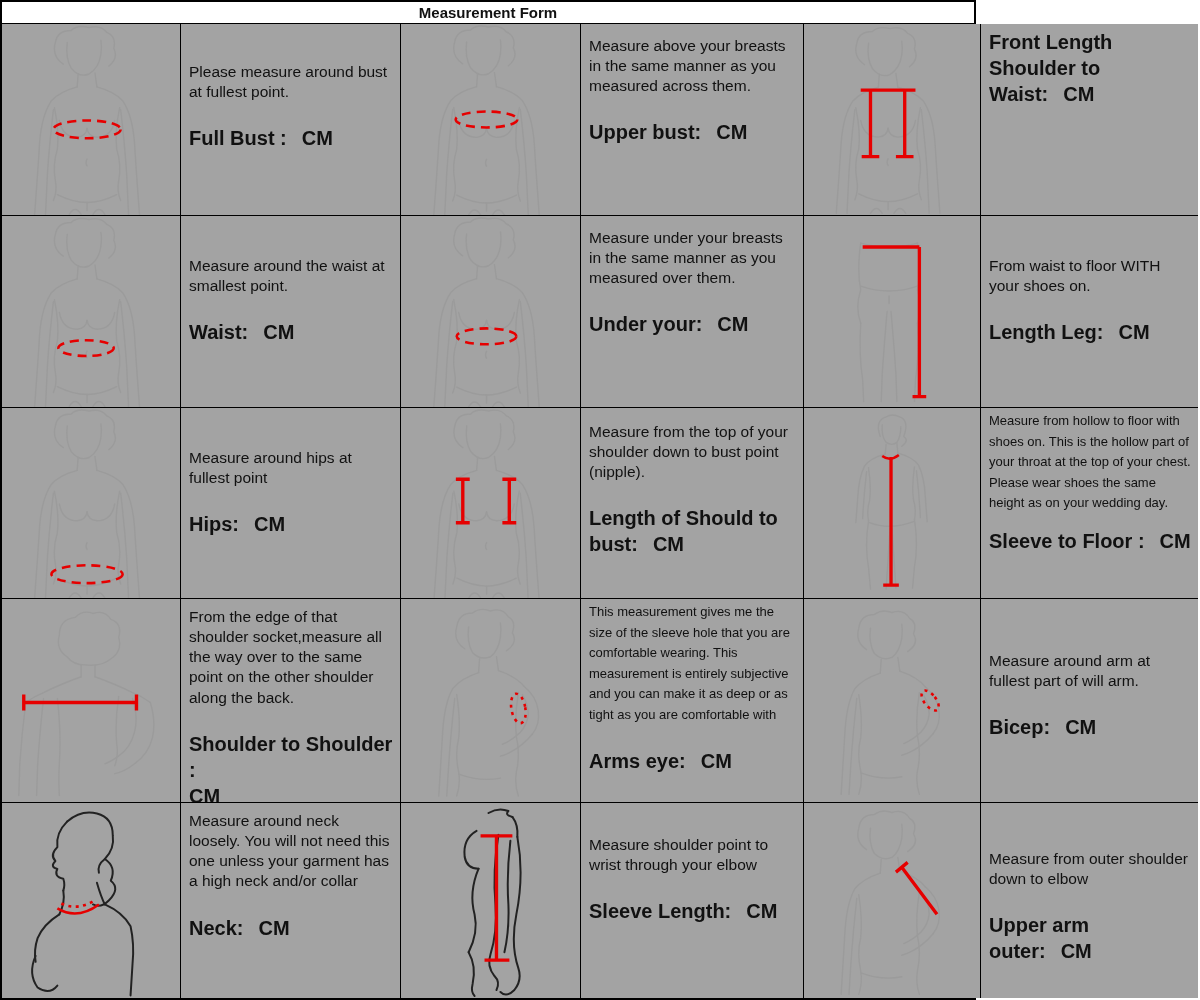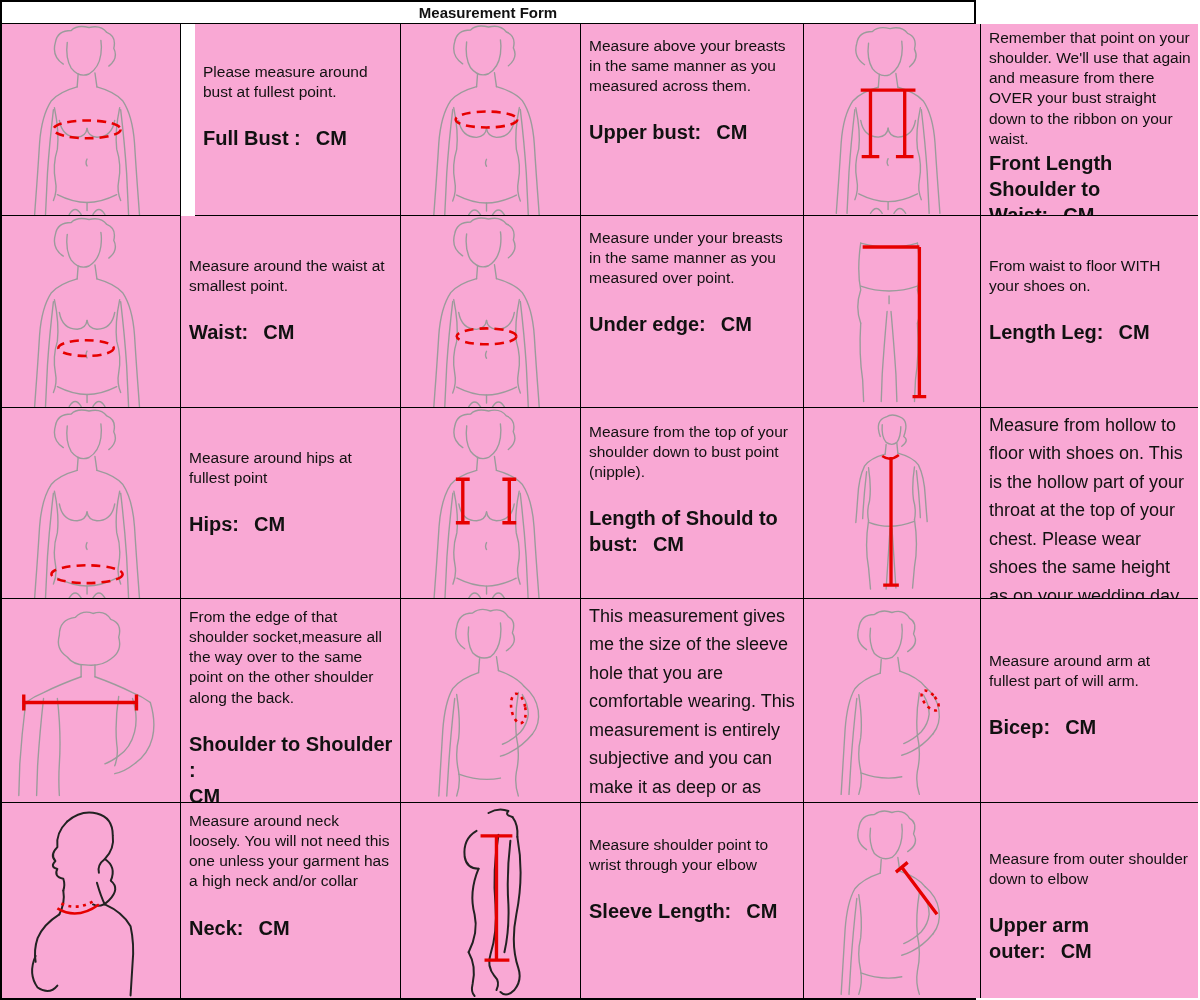--- a/index.html
+++ b/index.html
@@ -1,39 +1,39 @@
 <!DOCTYPE html>
 <html><head>
 <meta charset="utf-8">
 <style>
   * { box-sizing: border-box; margin: 0; padding: 0; }
   html,body { background:#fff; }
   body { font-family: "Liberation Sans", "DejaVu Sans", sans-serif; color:#111; }
   .form { width:976px; height:1000px; border:2px solid #000; background:#fff; display:flex; flex-direction:column; }
   .title-bar { height:22px; border-bottom:1px solid #000; text-align:center; font-weight:bold; font-size:15px; line-height:21px; }
   .grid { display:grid; grid-template-columns:179px 220px 180px 223px 177px 217px; grid-template-rows:192px 192px 191px 204px 195px; }
-  .cell { border-right:1px solid #000; border-bottom:1px solid #000; overflow:hidden; background:#f9a8d4; }
+  .cell { border-right:1px solid #000; border-bottom:1px solid #000; overflow:hidden; background:#a3a3a3; }
   .cell:nth-child(6n) { border-right:none; }
   .cell:nth-child(n+25) { border-bottom:none; }
   .img { display:flex; align-items:center; justify-content:center; }
   .fig { width:100%; height:100%; display:block; }
   .txt { padding:4px 6px 2px 8px; font-size:15.5px; line-height:1.3; }
   .desc { white-space:pre-line; }
   .labelline { font-weight:bold; font-size:20px; margin-top:23px; }
   .unit { margin-left:15px; }
   .gap0 .labelline { margin-top:1px; }
   .gap-sm .labelline { margin-top:14px; }
-  .small .desc { font-size:18px; line-height:1.58; }
+  .small .desc { font-size:13px; line-height:1.58; }
   .small { padding-top:3px; }
   .break-unit .unit { display:block; margin-left:0; }
   .pt8  { padding-top:8px; }
   .pt12 { padding-top:12px; }
   .pt14 { padding-top:14px; }
   .pt32 { padding-top:32px; }
-  .pt38 { padding-top:38px;margin-left:14px; }
+  .pt38 { padding-top:38px; }
   .pt40 { padding-top:40px; }
   .pt46 { padding-top:46px; }
   .pt52 { padding-top:52px; }
   .sketch { fill:none; stroke:#9b9b9b; stroke-width:1.4; stroke-linecap:round; stroke-linejoin:round; }
   .redline { fill:none; stroke:#e60000; stroke-width:2.6; stroke-linecap:butt; }
   .dashed { stroke-dasharray:9 6; }
   .dotted { stroke-dasharray:3 4.5; }
   .thick { stroke-width:3.4; }
 </style>
 </head>
@@ -154,43 +154,42 @@
       <p class="desc">Measure above your breasts in the same manner as you measured across them.</p>
       <p class="labelline"><span>Upper bust:</span><span class="unit">CM</span></p>
     </div>
     <div class="cell img">
       <svg class="fig" viewBox="0 0 180 192">
           <use href="#torso-front"></use>
           <path class="redline thick" d="M58,66 L114,66 M68,66 L68,134 M103,66 L103,134 M59,134 L77,134 M94,134 L112,134"></path>
         </svg>
     </div>
     <div class="cell txt gap0">
-      <p class="desc">Remember that point on your shoulder. We'll use that again and measure from there OVER your bust straight down to the ribbon on your waist.</p>
       <p class="labelline"><span>Front Length Shoulder to Waist:</span><span class="unit">CM</span></p>
     </div>
 
     <div class="cell img">
       <svg class="fig" viewBox="0 0 180 192">
           <use href="#torso-front"></use>
           <ellipse class="redline dashed" cx="85" cy="133" rx="28" ry="8"></ellipse>
         </svg>
     </div>
     <div class="cell txt pt40">
       <p class="desc">Measure around the waist at smallest point.</p>
       <p class="labelline"><span>Waist:</span><span class="unit">CM</span></p>
     </div>
     <div class="cell img">
       <svg class="fig" viewBox="0 0 180 192">
           <use href="#torso-front"></use>
           <ellipse class="redline dashed" cx="86" cy="121" rx="30" ry="8"></ellipse>
         </svg>
     </div>
     <div class="cell txt pt12">
-      <p class="desc">Measure under your breasts in the same manner as you measured over point.</p>
-      <p class="labelline"><span>Under edge:</span><span class="unit">CM</span></p>
+      <p class="desc">Measure under your breasts in the same manner as you measured over them.</p>
+      <p class="labelline"><span>Under your:</span><span class="unit">CM</span></p>
     </div>
     <div class="cell img">
       <svg class="fig" viewBox="0 0 180 192">
           <use href="#legs-front"></use>
           <path class="redline thick" d="M60,30 L118,30 M118,30 L118,183 M111,183 L125,183"></path>
         </svg>
     </div>
     <div class="cell txt pt40">
       <p class="desc">From waist to floor WITH your shoes on.</p>
       <p class="labelline"><span>Length Leg:</span><span class="unit">CM</span></p>

